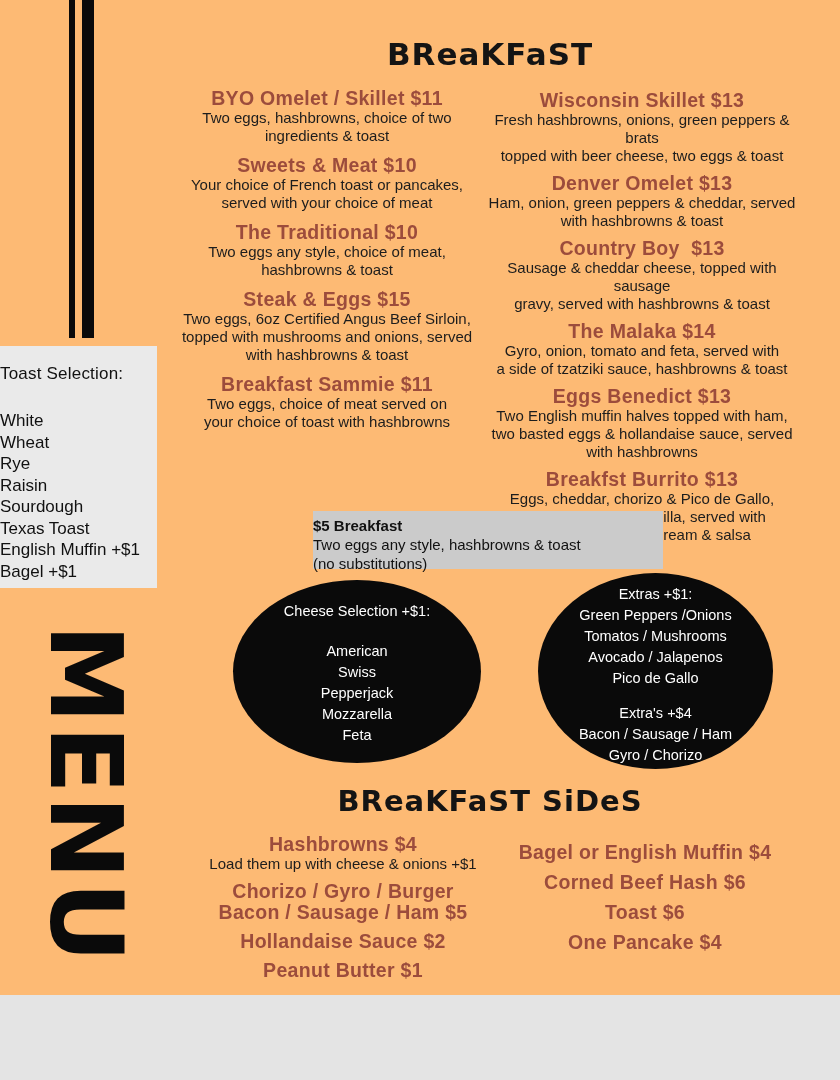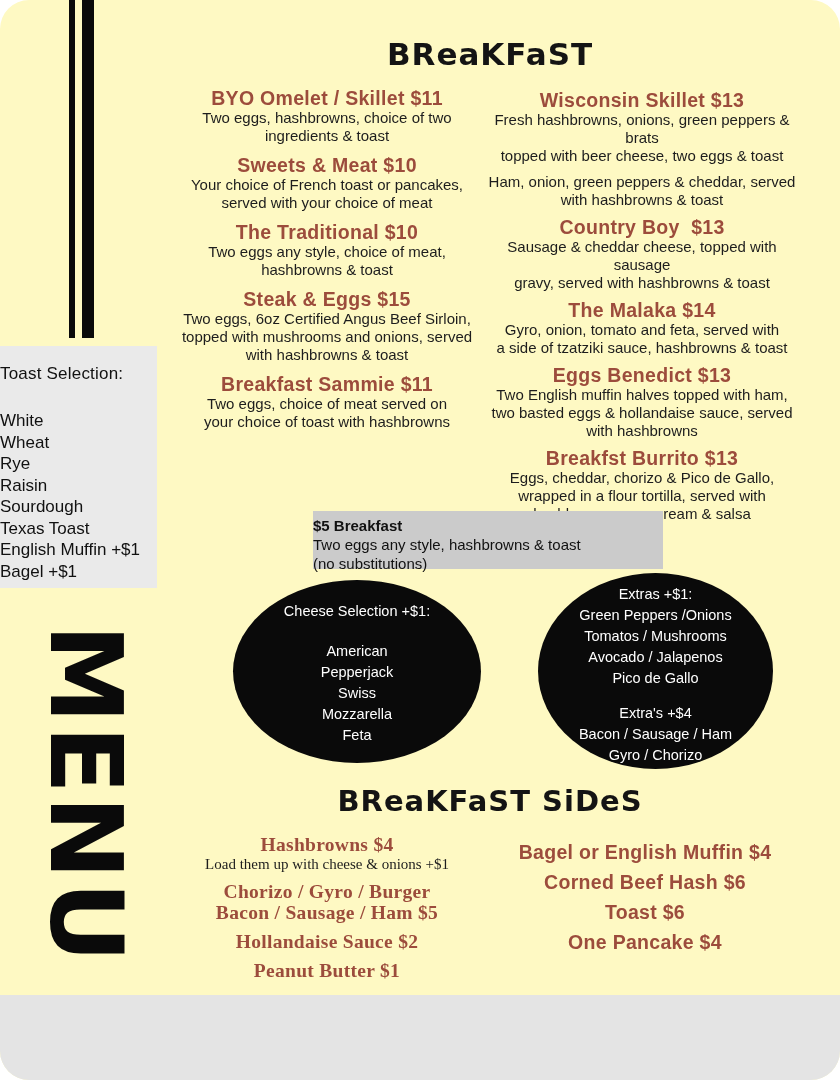--- a/index.html
+++ b/index.html
@@ -1,18 +1,18 @@
 <!DOCTYPE html>
 <html><head>
 <meta charset="utf-8">
 <style>
   html,body { margin:0; padding:0; background:#ffffff; }
   .page {
-    position:relative; width:840px; height:1080px; background:#fef9c3;
-    font-family:"Liberation Sans", sans-serif; overflow:hidden; color:#1a1a1a;border-radius:29px;
+    position:relative; width:840px; height:1080px; background:#fdba74;
+    font-family:"Liberation Sans", sans-serif; overflow:hidden; color:#1a1a1a;
   }
   
   .bar-thin  { position:absolute; left:69px; top:0; width:6px;  height:338px; background:#0a0a0a; }
   .bar-thick { position:absolute; left:82px; top:0; width:12px; height:338px; background:#0a0a0a; }
 
   
   .toast-box {
     position:absolute; left:0; top:346px; width:157px; height:242px;
     background:#eaeaea; text-align:left; color:#111;
   }
@@ -35,21 +35,21 @@
     position:absolute; left:180px; width:620px; text-align:center;
     font-family:"DejaVu Sans", sans-serif; font-weight:bold; color:#141414; letter-spacing:1px;
   }
   .main-title  { top:36px;  font-size:31px; }
   .sides-title { top:784px; font-size:29px; }
 
   
   .col { position:absolute; text-align:center; }
   .col-left   { left:172px; top:88px;  width:310px; }
   .col-right  { left:482px; top:90px;  width:320px; }
-  .sides-left { left:172px; top:834px; width:310px;font-family:Liberation Serif, serif; }
+  .sides-left { left:188px; top:834px; width:310px; }
   .sides-right{ left:487px; top:842px; width:316px; }
 
   .menu-item       { margin-bottom:10px; }
   .col-right .menu-item { margin-bottom:8px; }
   .sides-left .menu-item  { margin-bottom:8px; }
   .sides-right .menu-item { margin-bottom:9px; }
 
   .item-name {
     color:#9c4c3c; font-weight:bold; font-size:19.5px; line-height:21px;
     letter-spacing:0.3px; white-space:pre-wrap;
@@ -129,20 +129,21 @@
     </div>
   </div>
 
   <div class="col col-right">
     <div class="menu-item">
       <div class="item-name">Wisconsin Skillet $13</div>
       <div class="item-desc">Fresh hashbrowns, onions, green peppers &amp; brats
 topped with beer cheese, two eggs &amp; toast</div>
     </div>
     <div class="menu-item">
+      <div class="item-name">Denver Omelet $13</div>
       <div class="item-desc">Ham, onion, green peppers &amp; cheddar, served
 with hashbrowns &amp; toast</div>
     </div>
     <div class="menu-item">
       <div class="item-name">Country Boy  $13</div>
       <div class="item-desc">Sausage &amp; cheddar cheese, topped with sausage
 gravy, served with hashbrowns &amp; toast</div>
     </div>
     <div class="menu-item">
       <div class="item-name">The Malaka $14</div>
@@ -166,22 +167,22 @@
   <div class="special-box">
     <div class="special-title">$5 Breakfast</div>
     <div>Two eggs any style, hashbrowns &amp; toast</div>
     <div>(no substitutions)</div>
   </div>
 
   <div class="ellipse ellipse-cheese">
     <div class="cheese-title">Cheese Selection +$1:</div>
     <div class="cheese-list">
       <div>American</div>
+      <div>Swiss</div>
       <div>Pepperjack</div>
-      <div>Swiss</div>
       <div>Mozzarella</div>
       <div>Feta</div>
     </div>
   </div>
 
   <div class="ellipse ellipse-extras">
     <div class="extras-top">Extras +$1:</div>
     <div>Green Peppers /Onions</div>
     <div>Tomatos / Mushrooms</div>
     <div>Avocado / Jalapenos</div>

